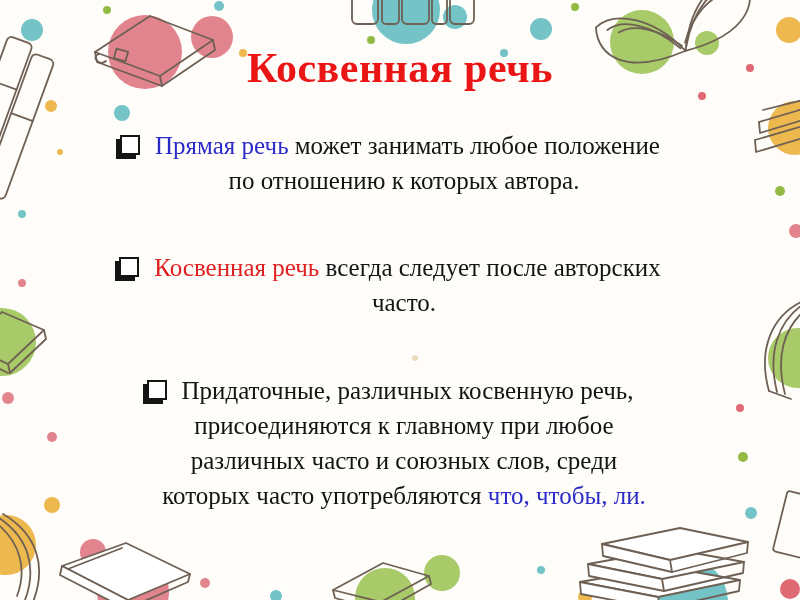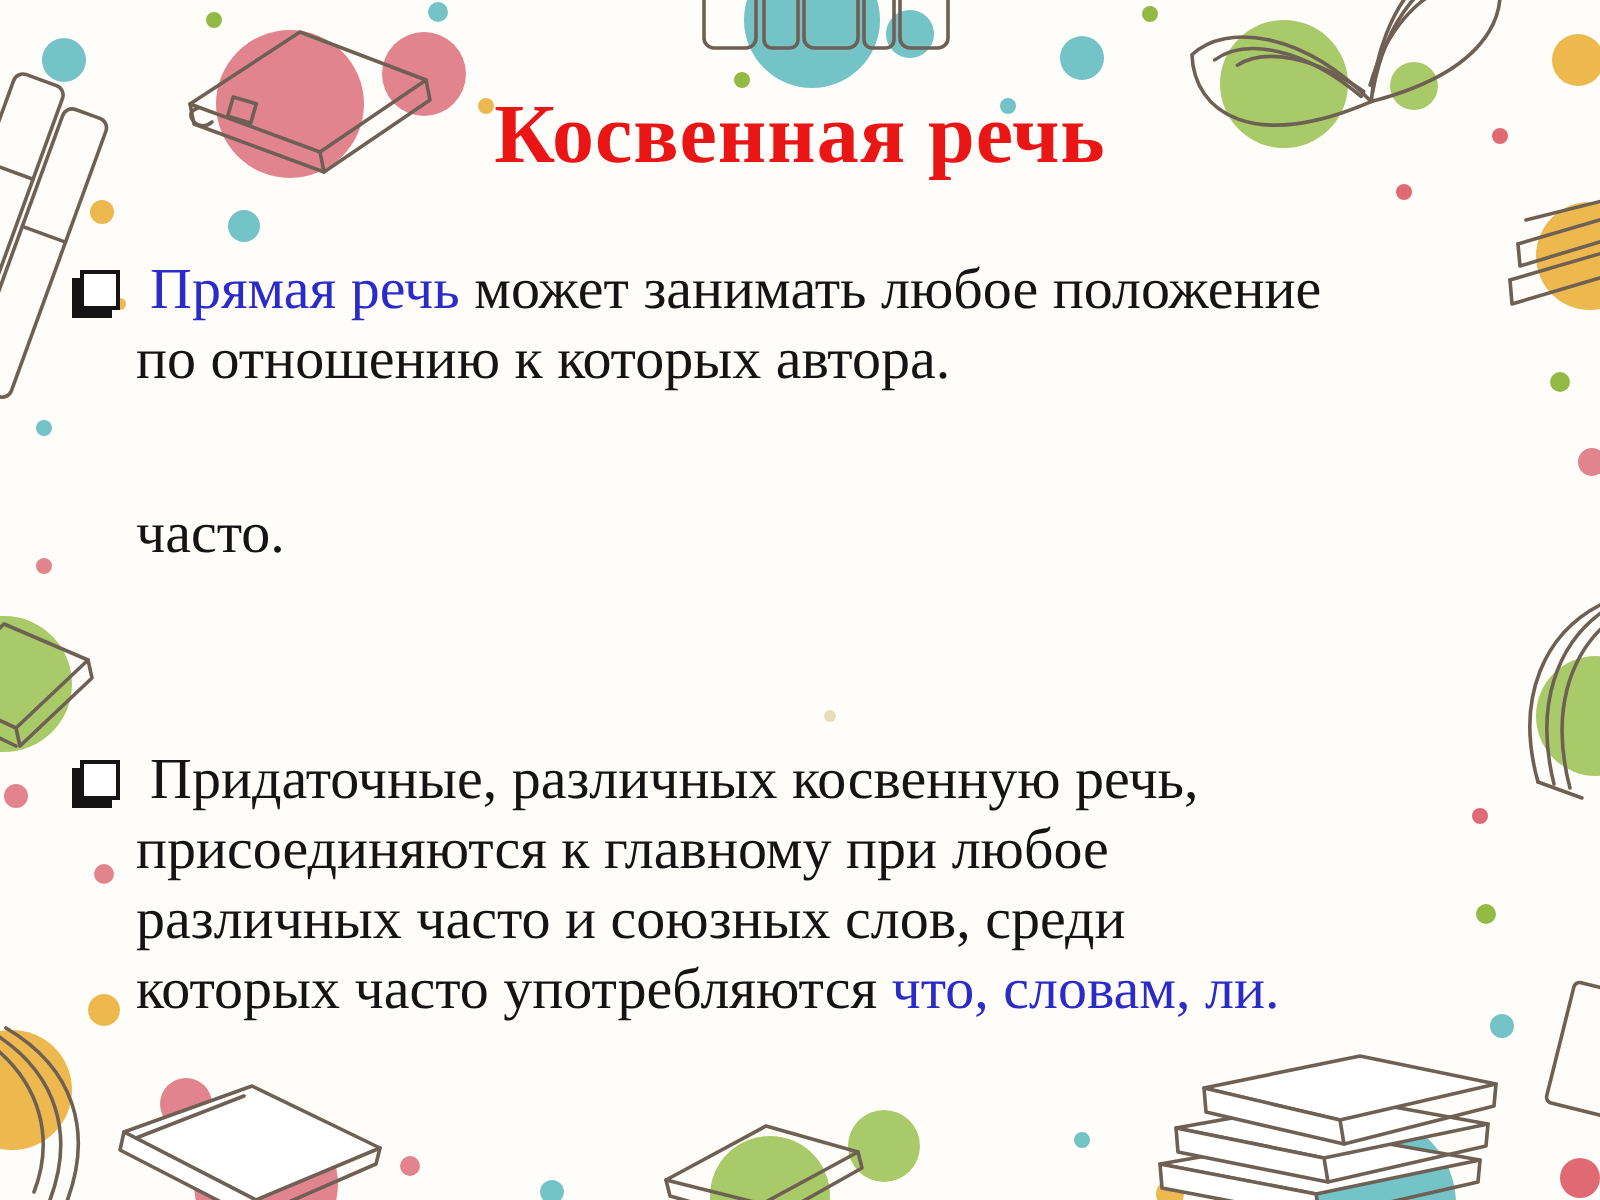--- a/index.html
+++ b/index.html
@@ -20,21 +20,21 @@
   .books .wfill{fill:#fff;}
   
   .text-layer{position:absolute;inset:0;z-index:5;}
   .slide-title{
     position:absolute;top:44px;left:0;width:100%;
     text-align:center;font-size:42px;font-weight:bold;
     color:var(--title,#ea1515);letter-spacing:.5px;
   }
   .bullet{
     position:absolute;left:40px;width:700px;
-    font-size:29px;line-height:35px;color:var(--body,#141414);
+    font-size:25px;line-height:35px;color:var(--body,#141414);text-align:center;
   }
   .bullet .line{white-space:nowrap;}
   .bullet .line.cont{padding-left:28px;}
   .checkbox{
     display:inline-block;width:16px;height:16px;
     background:#fff;border:2px solid #141414;
     box-shadow:-4px 4px 0 0 #141414;
     margin-right:15px;transform:translateY(1px);
   }
   .s-blue{color:var(--blue,#2b2bc8);}
@@ -211,21 +211,22 @@
   </svg>
 </div>
 
 <div class="text-layer">
   <div class="slide-title">Косвенная речь</div>
   <div class="bullet" style="top:128px">
       <div class="line"><span class="checkbox"></span><span class="s-blue">Прямая речь</span><span> может занимать любое положение</span></div>
       <div class="line cont"><span>по отношению к которых автора.</span></div>
     </div>
   <div class="bullet" style="top:250px">
+      <div class="line"><span class="checkbox"></span><span class="s-red">Косвенная речь</span><span> всегда следует после авторских</span></div>
       <div class="line cont"><span>часто.</span></div>
     </div>
   <div class="bullet" style="top:373px">
       <div class="line"><span class="checkbox"></span><span>Придаточные, различных косвенную речь,</span></div>
       <div class="line cont"><span>присоединяются к главному при любое</span></div>
       <div class="line cont"><span>различных часто и союзных слов, среди</span></div>
-      <div class="line cont"><span>которых часто употребляются </span><span class="s-blue">что, словам, ли.</span></div>
+      <div class="line cont"><span>которых часто употребляются </span><span class="s-blue">что, чтобы, ли.</span></div>
     </div>
 </div>
 
 </body></html>

